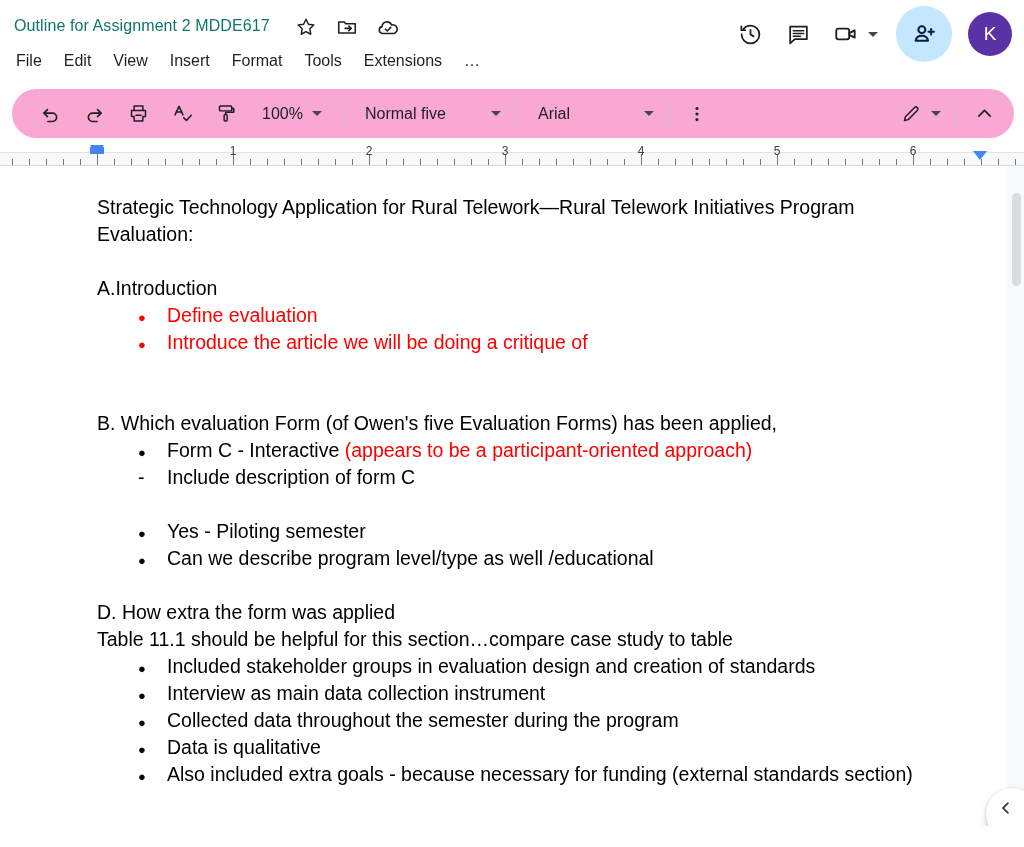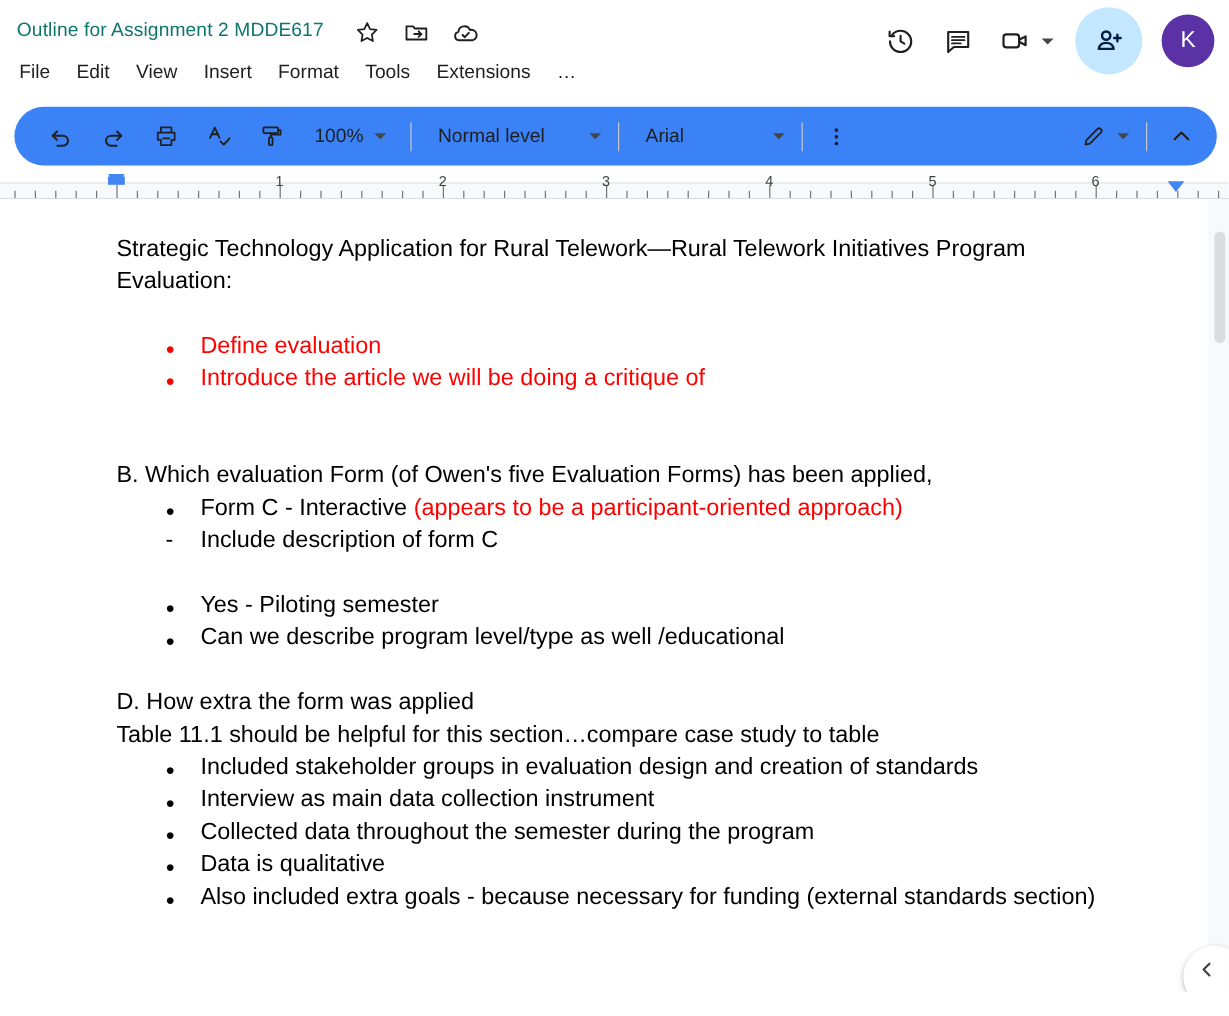--- a/index.html
+++ b/index.html
@@ -104,21 +104,21 @@
   }
 
   
   .toolbar-wrap {
     height: 58px;
     background: #ffffff;
     padding: 3px 10px 6px 12px;
   }
   .toolbar {
     height: 49px;
-    background: #3b82f6;
+    background: #f9a8d4;
     border-radius: 26px;
     display: flex;
     align-items: center;
     padding: 0 10px 0 22px;
     position: relative;
     justify-content: space-between;
   }
   .tb-btn {
     width: 32px; height: 32px;
     display: flex; align-items: center; justify-content: center;
@@ -417,21 +417,21 @@
 
     <div class="tb-gap"></div>
     <div class="tb-drop zoom-box">
       <span class="lbl">100%</span>
       <span class="caret"></span>
     </div>
 
     <div class="tb-sep"></div>
 
     <div class="tb-drop style-box">
-      <span class="lbl">Normal level</span>
+      <span class="lbl">Normal five</span>
       <span class="caret" style="margin-left:auto;"></span>
     </div>
 
     <div class="tb-sep"></div>
 
     <div class="tb-drop font-box">
       <span class="lbl">Arial</span>
       <span class="caret" style="margin-left:auto;"></span>
     </div>
 
@@ -542,20 +542,21 @@
   <div class="indent-right" style="left:973px;"></div>
 </div>
 
 <div class="canvas">
   <div class="gutter"></div>
   <div class="page">
     <div class="doc-body" id="doc-body">
         <div class="p"><span style="color: rgb(0, 0, 0);">Strategic Technology Application for Rural Telework—Rural Telework Initiatives Program</span></div>
         <div class="p"><span style="color: rgb(0, 0, 0);">Evaluation:</span></div>
         <div class="spacer"></div>
+        <div class="p"><span style="color: rgb(0, 0, 0);">A.Introduction</span></div>
         <ul class="bullets">
           <li><span class="marker" style="color: rgb(255, 0, 0); font-size: 13px; top: 2px;">●</span><span style="color: rgb(255, 0, 0);">Define evaluation</span></li>
           <li><span class="marker" style="color: rgb(255, 0, 0); font-size: 13px; top: 2px;">●</span><span style="color: rgb(255, 0, 0);">Introduce the article we will be doing a critique of</span></li>
         </ul>
         <div class="spacer-lg"></div>
         <div class="p"><span style="color: rgb(0, 0, 0);">B. Which evaluation Form (of Owen's five Evaluation Forms) has been applied,</span></div>
         <ul class="bullets">
           <li><span class="marker" style="color: rgb(0, 0, 0); font-size: 13px; top: 2px;">●</span><span style="color: rgb(0, 0, 0);">Form C - Interactive </span><span style="color: rgb(255, 0, 0);">(appears to be a participant-oriented approach)</span></li>
           <li><span class="marker" style="color: rgb(0, 0, 0); font-size: 19.5px; top: 0px;">-</span><span style="color: rgb(0, 0, 0);">Include description of form C</span></li>
         </ul>

